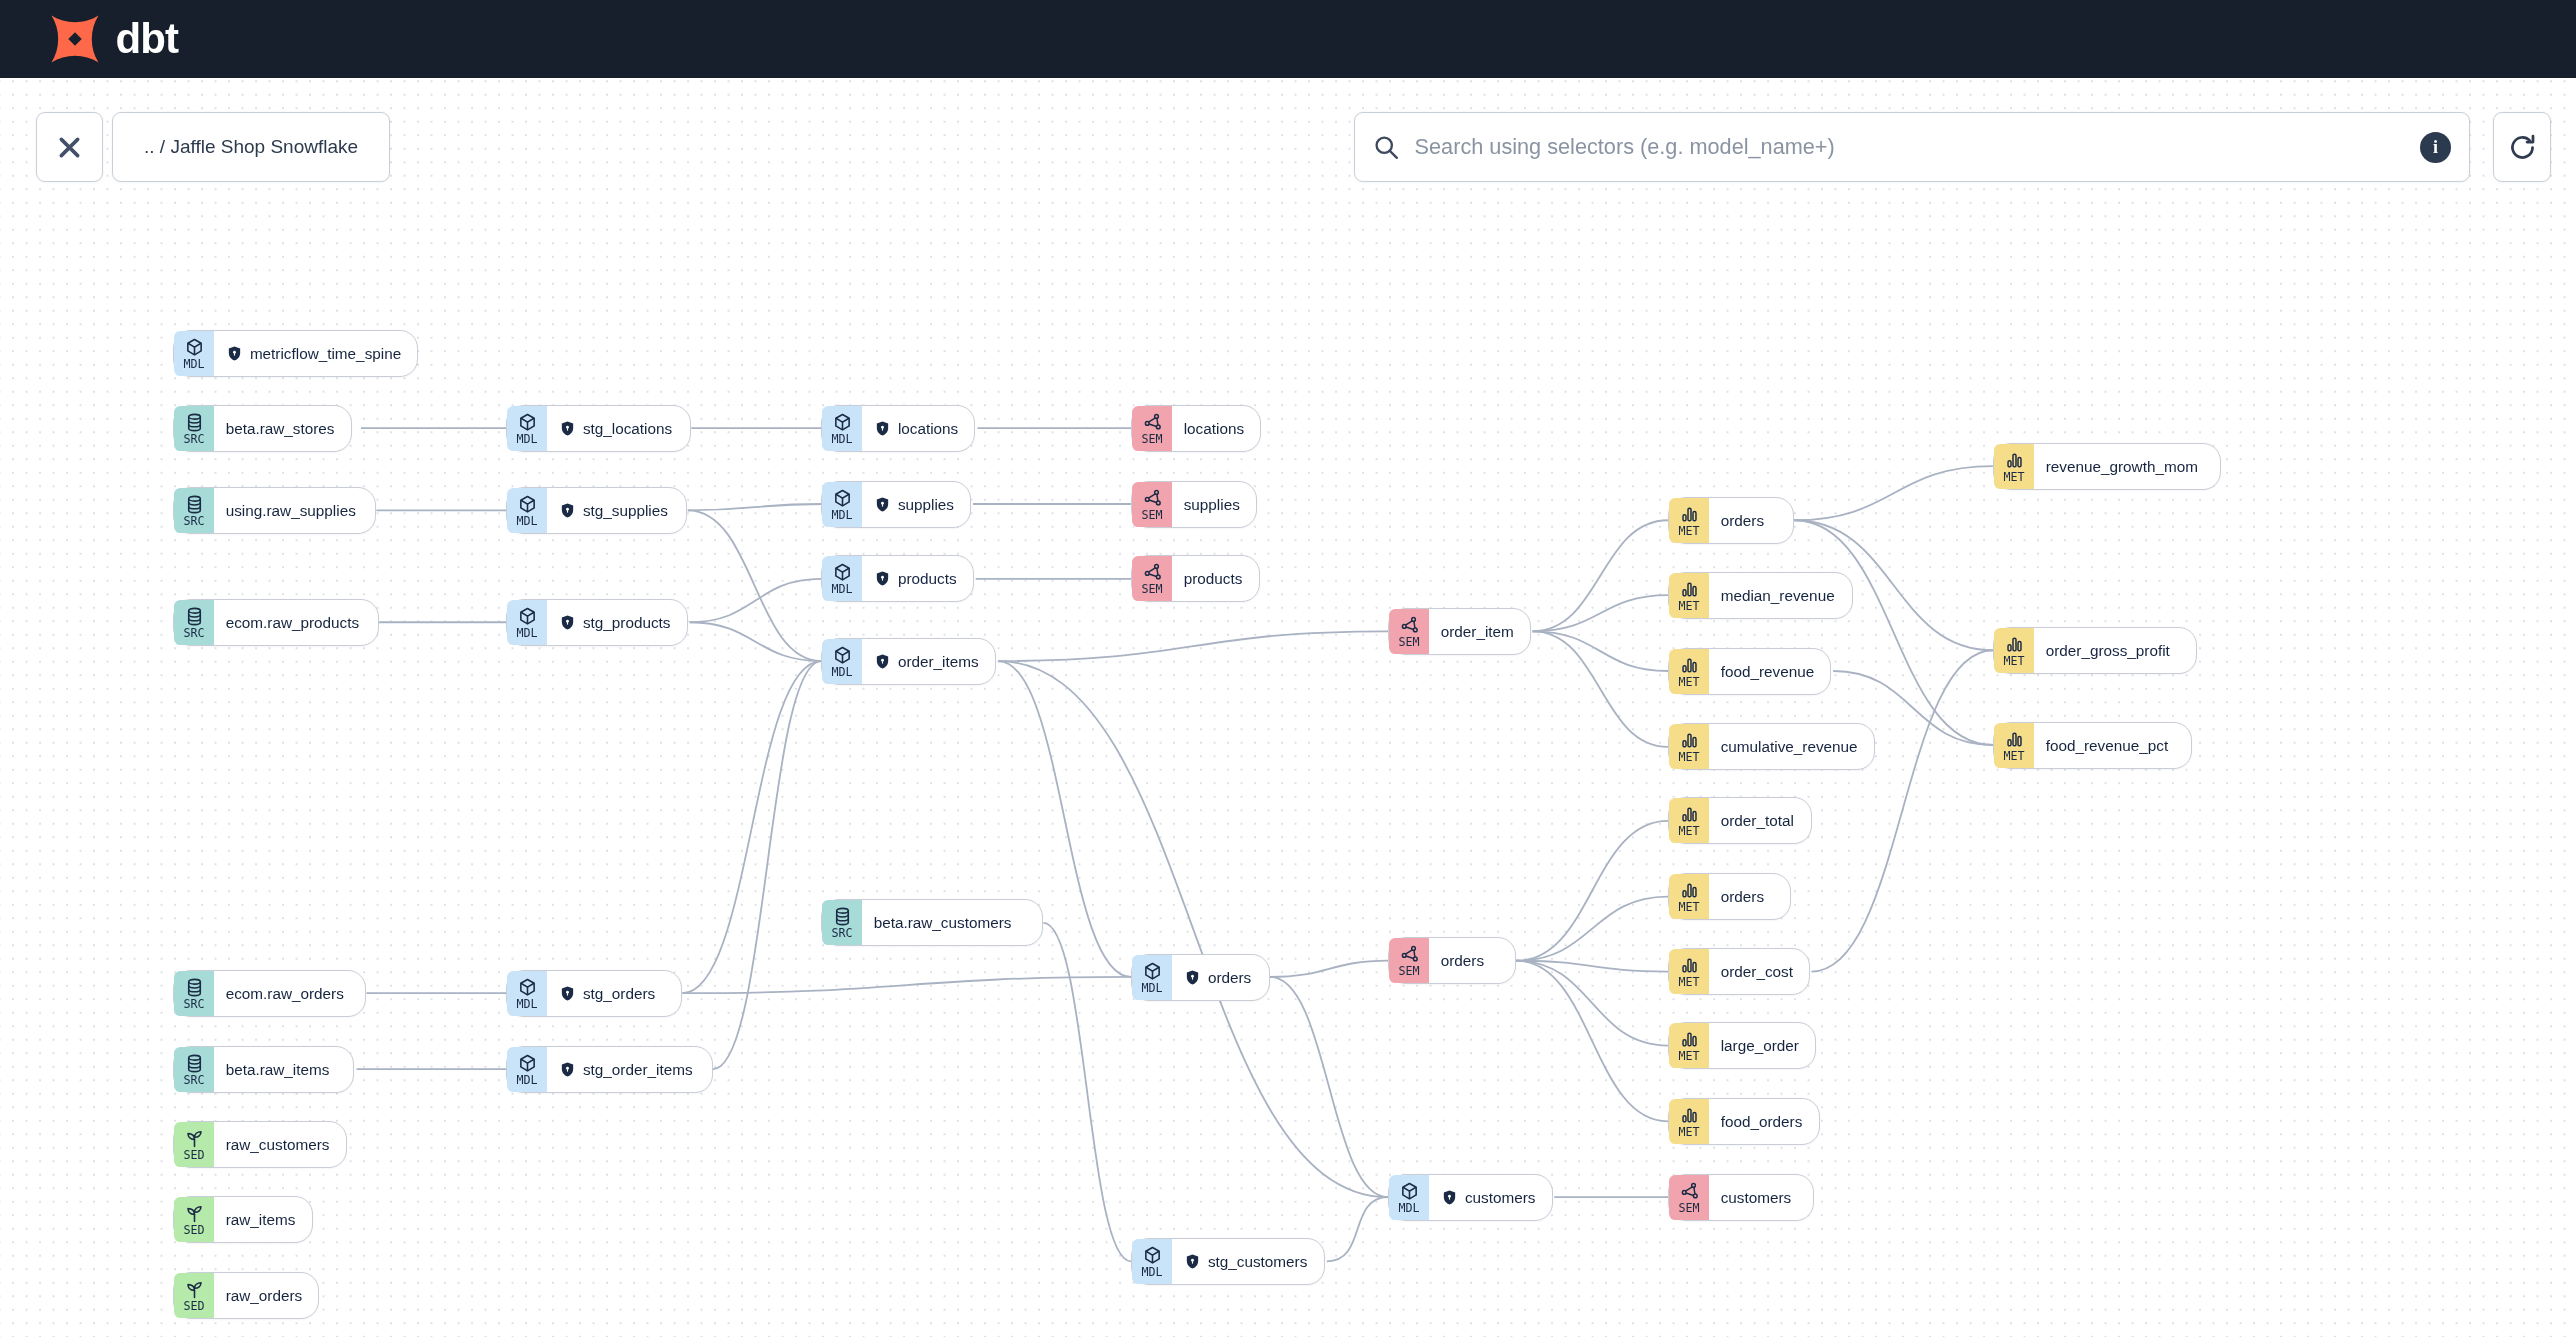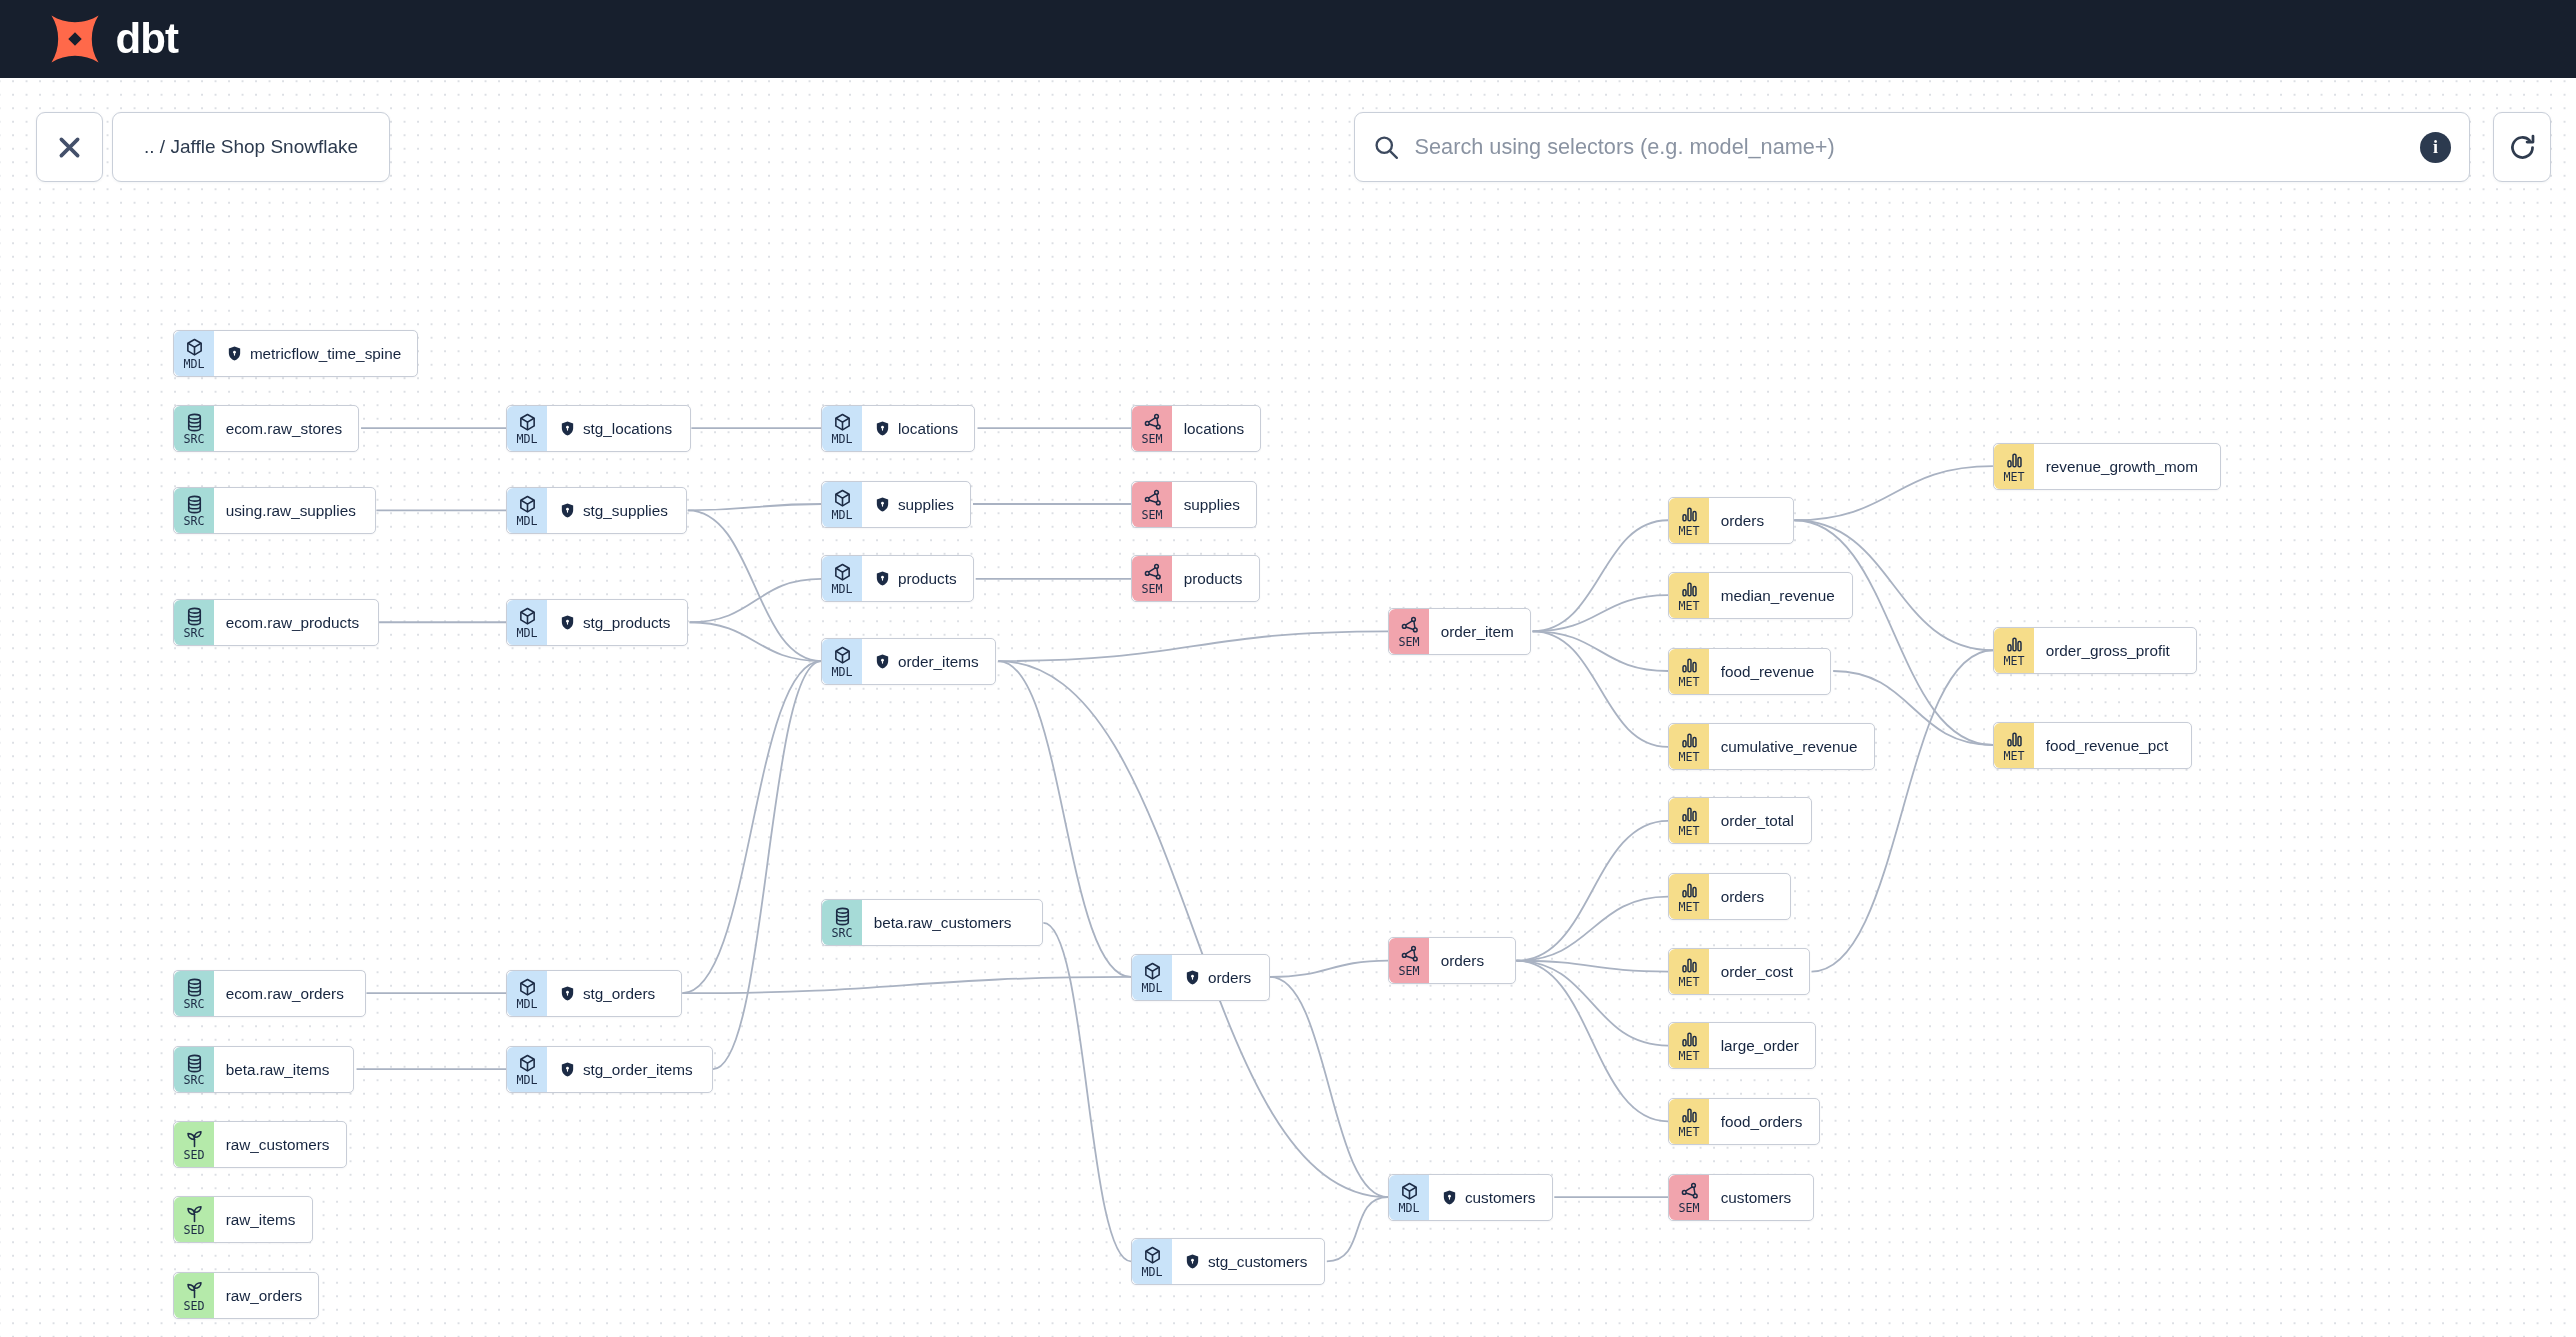--- a/index.html
+++ b/index.html
@@ -31,21 +31,21 @@
   .float{position:absolute;background:#fff;border:1.8px solid #c9cfd9;border-radius:9px;box-shadow:0 0.9px 2.7px rgba(20,30,50,.05);box-sizing:border-box;display:flex;align-items:center;}
   .close-btn{left:36px;top:34px;width:67px;height:70px;justify-content:center;cursor:pointer;}
   .crumb{left:112px;top:34px;height:70px;padding:0 31px;font-size:19px;color:#2c3a4e;white-space:nowrap;}
   .searchbar{left:1354px;top:34px;width:1116px;height:70px;padding:0 18px;gap:12.6px;}
   .searchbar input{flex:1;border:none;outline:none;font-size:21.7px;color:#2c3a4e;font-family:inherit;background:transparent;}
   .searchbar input::placeholder{color:#8a93a2;}
   .info-dot{width:31px;height:31px;border-radius:50%;background:#2c3a4f;color:#fff;font-size:18px;font-weight:700;display:flex;align-items:center;justify-content:center;font-family:"Liberation Serif",serif;cursor:pointer;}
   .refresh-btn{left:2493px;top:34px;width:58px;height:70px;justify-content:center;cursor:pointer;}
 
   
-  .node{position:absolute;height:47px;background:#fff;border:1.8px solid #c8cdd7;border-radius:5px;display:flex;align-items:stretch;box-sizing:border-box;cursor:pointer;box-shadow:0 0.9px 1.8px rgba(20,30,50,.04);}
+  .node{position:absolute;height:47px;background:#fff;border:1.8px solid #c8cdd7;border-radius:18px;display:flex;align-items:stretch;box-sizing:border-box;cursor:pointer;box-shadow:0 0.9px 1.8px rgba(20,30,50,.04);}
   .node-typecell{width:40px;min-width:40px;border-radius:6.3px 0 0 6.3px;display:flex;flex-direction:column;align-items:center;justify-content:center;gap:0.9px;}
   .node-typecell svg{display:block;}
   .node-typename{font-family:"DejaVu Sans Mono",monospace;font-size:11.7px;font-weight:500;color:#1c2b45;line-height:1;}
   .node-label{display:flex;align-items:center;gap:7.2px;padding:0 16.2px 0 11.7px;font-size:15.3px;font-weight:500;color:#16253f;white-space:nowrap;}
 </style>
 </head>
 <body>
 
 <div class="navbar">
   <div class="brand">
@@ -122,21 +122,21 @@
         <span class="node-typecell" style="background:#a6dbd7">
           <svg width="21" height="21" viewBox="0 0 24 24" fill="none" stroke="#1c2b45" stroke-width="1.8">
             <ellipse cx="12" cy="5.4" rx="6.6" ry="2.7"></ellipse>
             <path d="M5.4 5.4 v13.2 c0 1.5 3 2.7 6.6 2.7 s6.6-1.2 6.6-2.7 V5.4"></path>
             <path d="M5.4 9.8 c0 1.5 3 2.7 6.6 2.7 s6.6-1.2 6.6-2.7"></path>
             <path d="M5.4 14.2 c0 1.5 3 2.7 6.6 2.7 s6.6-1.2 6.6-2.7"></path>
           </svg>
           <span class="node-typename">SRC</span>
         </span>
         <span class="node-label">
-          <span>ecom.raw_stores</span>
+          <span>beta.raw_stores</span>
         </span>
       </div>
       <div class="node" style="left: 173px; top: 409px; min-width: 203px;">
         <span class="node-typecell" style="background:#a6dbd7">
           <svg width="21" height="21" viewBox="0 0 24 24" fill="none" stroke="#1c2b45" stroke-width="1.8">
             <ellipse cx="12" cy="5.4" rx="6.6" ry="2.7"></ellipse>
             <path d="M5.4 5.4 v13.2 c0 1.5 3 2.7 6.6 2.7 s6.6-1.2 6.6-2.7 V5.4"></path>
             <path d="M5.4 9.8 c0 1.5 3 2.7 6.6 2.7 s6.6-1.2 6.6-2.7"></path>
             <path d="M5.4 14.2 c0 1.5 3 2.7 6.6 2.7 s6.6-1.2 6.6-2.7"></path>
           </svg>

